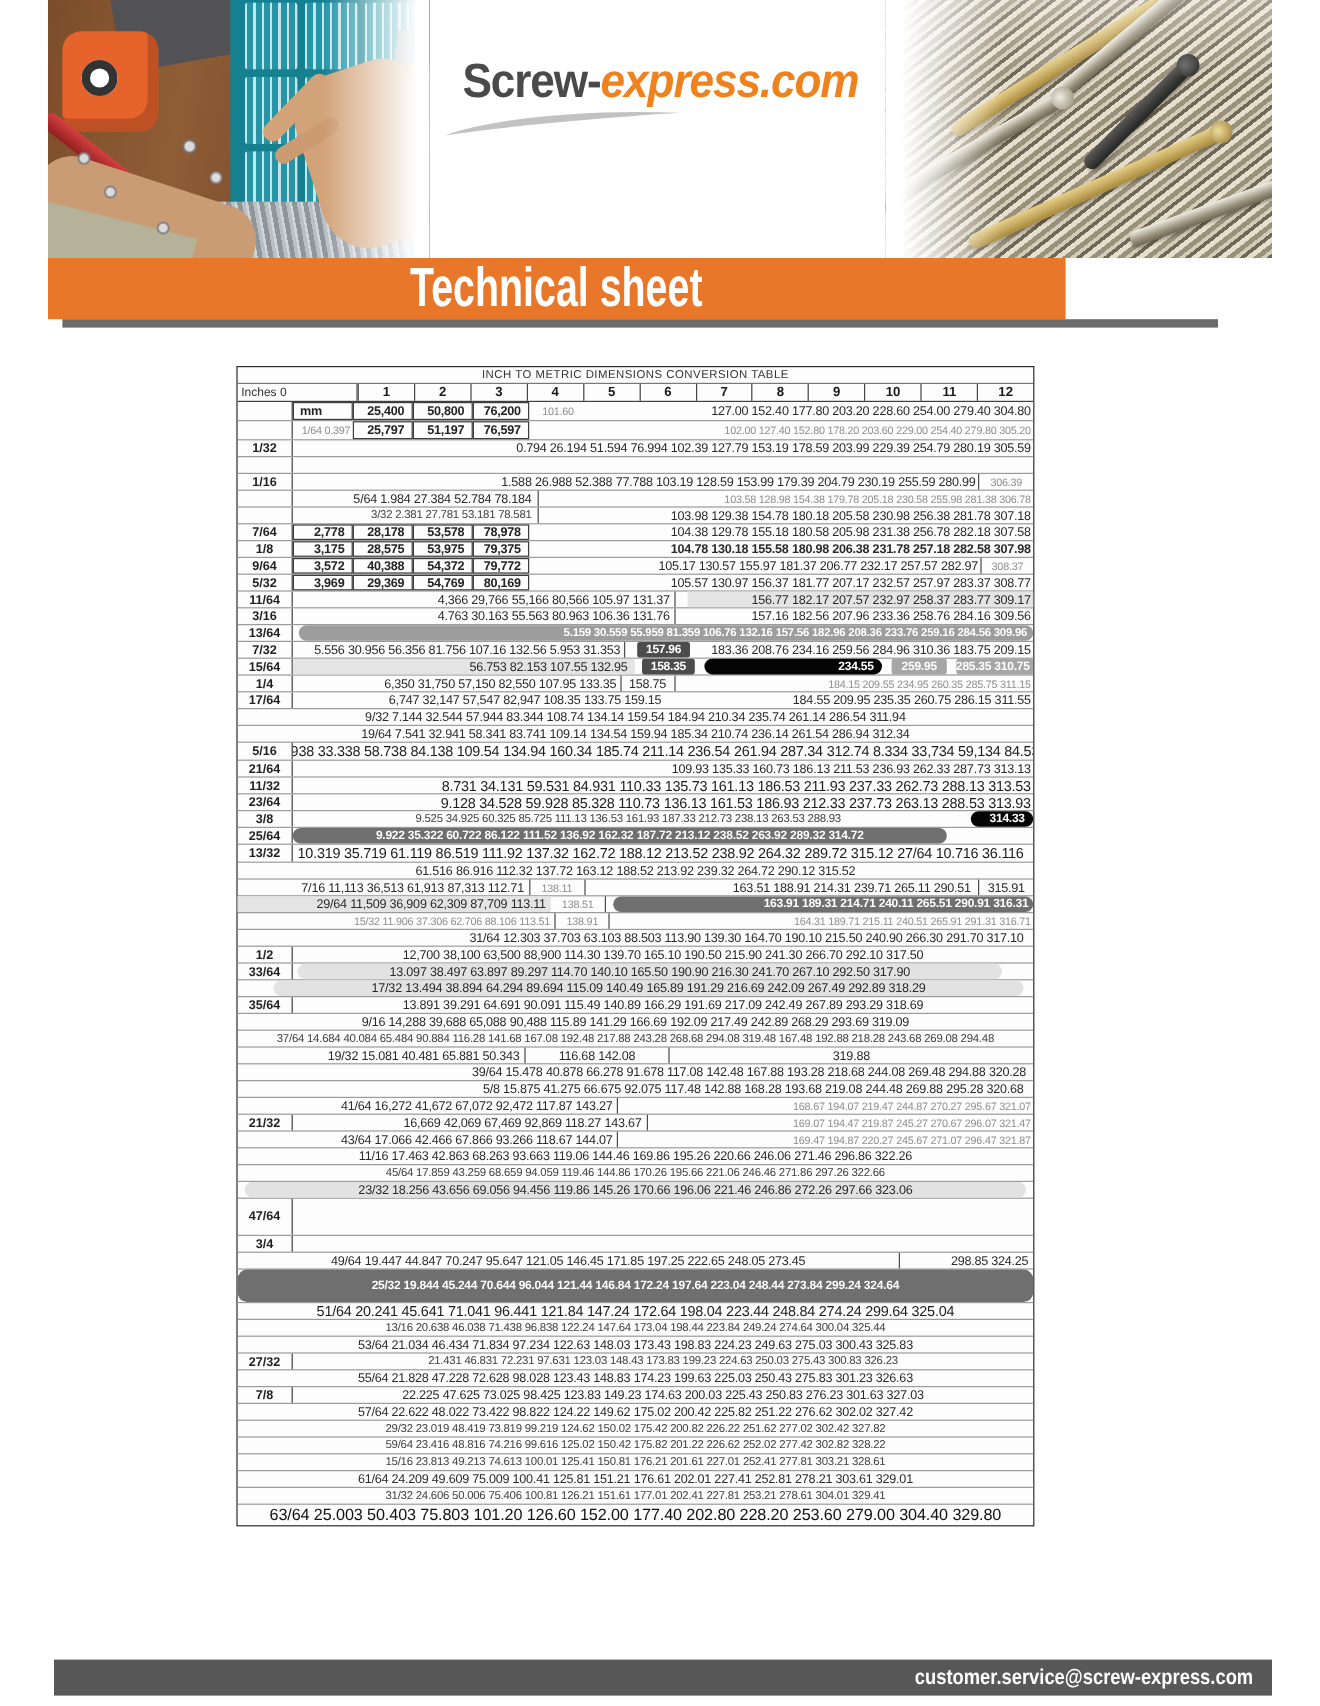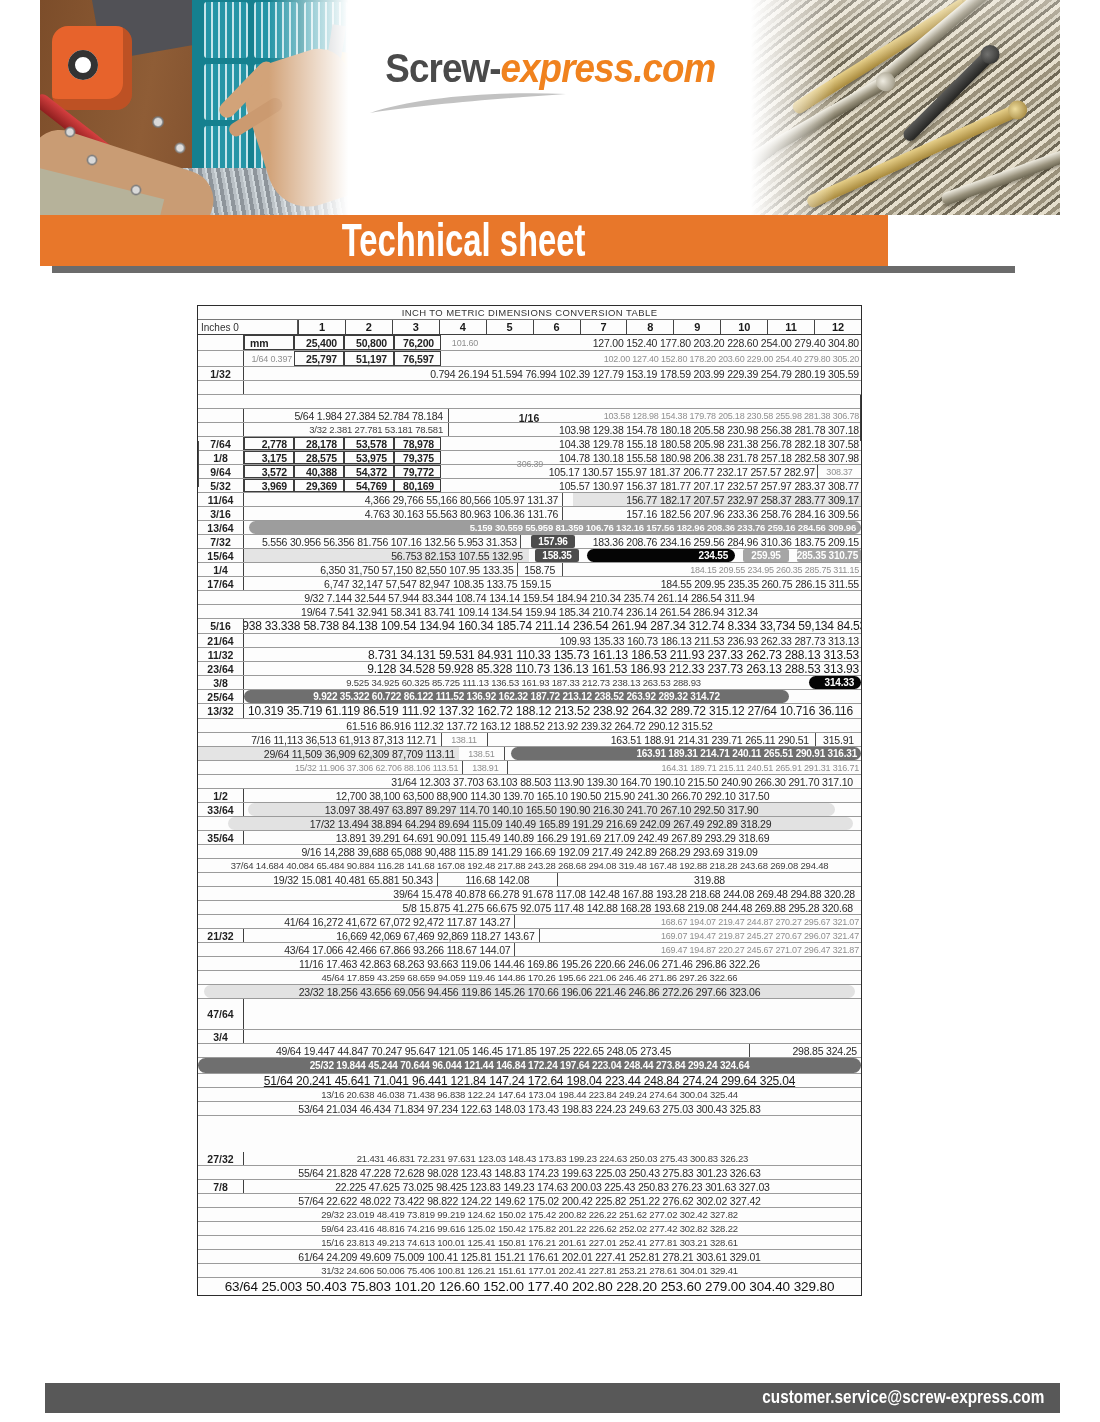--- a/index.html
+++ b/index.html
@@ -181,21 +181,21 @@
           <div class="seg c-cell" style="flex: 0 0 47px;">76,597</div>
           <div class="seg c-s" style="flex: 1 1 0px; justify-content: flex-end;">102.00 127.40 152.80 178.20 203.60 229.00 254.40 279.80 305.20</div>
         </div>
         <div class="trow" style="height: 14px;">
           <div class="rlab">1/32</div>
           <div class="seg c-p" style="flex: 1 1 0px; justify-content: flex-end;">0.794 26.194 51.594 76.994 102.39 127.79 153.19 178.59 203.99 229.39 254.79 280.19 305.59</div>
         </div>
         <div class="trow" style="height: 14px;">
           <div class="rlab"></div>
         </div>
-        <div class="trow" style="height: 14px; flex-direction: column;">
+        <div class="trow" style="height: 14px;">
           <div class="rlab">1/16</div>
           <div class="seg c-p" style="flex: 1 1 0px; justify-content: flex-end;">1.588 26.988 52.388 77.788 103.19 128.59 153.99 179.39 204.79 230.19 255.59 280.99</div>
           <div class="seg c-s" style="flex: 0 0 46px; justify-content: center; border-left: 1px solid rgb(74, 74, 74);">306.39</div>
         </div>
         <div class="trow" style="height: 14px;">
           <div class="rlab"></div>
           <div class="seg c-p" style="flex: 0 0 205px; justify-content: flex-end; border-right: 1px solid rgb(74, 74, 74); padding-right: 5px;">5/64 1.984 27.384 52.784 78.184</div>
           <div class="seg c-s" style="flex: 1 1 0px; justify-content: flex-end;">103.58 128.98 154.38 179.78 205.18 230.58 255.98 281.38 306.78</div>
         </div>
         <div class="trow" style="height: 14px;">
@@ -210,21 +210,21 @@
           <div class="seg c-cell" style="flex: 0 0 50px;">53,578</div>
           <div class="seg c-cell" style="flex: 0 0 47px;">78,978</div>
           <div class="seg c-p" style="flex: 1 1 0px; justify-content: flex-end;">104.38 129.78 155.18 180.58 205.98 231.38 256.78 282.18 307.58</div>
         </div>
         <div class="trow" style="height: 14px;">
           <div class="rlab">1/8</div>
           <div class="seg c-cell" style="flex: 0 0 50px;">3,175</div>
           <div class="seg c-cell" style="flex: 0 0 50px;">28,575</div>
           <div class="seg c-cell" style="flex: 0 0 50px;">53,975</div>
           <div class="seg c-cell" style="flex: 0 0 47px;">79,375</div>
-          <div class="seg c-p" style="flex: 1 1 0px; justify-content: flex-end;">104.78 130.18 155.58 180.98 206.38 231.78 257.18 282.58 307.98</div>
+          <div class="seg c-p" style="flex: 1 1 0px; justify-content: flex-end; font-weight: bold;">104.78 130.18 155.58 180.98 206.38 231.78 257.18 282.58 307.98</div>
         </div>
         <div class="trow" style="height: 14px;">
           <div class="rlab">9/64</div>
           <div class="seg c-cell" style="flex: 0 0 50px;">3,572</div>
           <div class="seg c-cell" style="flex: 0 0 50px;">40,388</div>
           <div class="seg c-cell" style="flex: 0 0 50px;">54,372</div>
           <div class="seg c-cell" style="flex: 0 0 47px;">79,772</div>
           <div class="seg c-p" style="flex: 1 1 0px; justify-content: flex-end;">105.17 130.57 155.97 181.37 206.77 232.17 257.57 282.97</div>
           <div class="seg c-s" style="flex: 0 0 44px; justify-content: center; border-left: 1px solid rgb(74, 74, 74);">308.37</div>
         </div>
@@ -392,33 +392,33 @@
           <div class="rlab">47/64</div>
           <div class="seg c-p" style="flex: 1 1 0px; justify-content: center; margin-top: 32px;">18.653 44.053 69.453 94.853 120.25 145.65 171.05 196.45 221.85 247.25 272.65 298.05 323.45</div>
         </div>
         <div class="trow" style="height: 14px;">
           <div class="rlab">3/4</div>
         </div>
         <div class="trow" style="height: 14px;">
           <div class="seg c-p" style="flex: 1 1 0px; justify-content: center;">49/64 19.447 44.847 70.247 95.647 121.05 146.45 171.85 197.25 222.65 248.05 273.45</div>
           <div class="seg c-p" style="flex: 0 0 112px; justify-content: flex-end; border-left: 1px solid rgb(74, 74, 74); padding-right: 4px;">298.85 324.25</div>
         </div>
-        <div class="trow" style="height: 16px;">
+        <div class="trow" style="height: 28px;">
           <div class="seg c-bard" style="flex: 1 1 0px; justify-content: center;">25/32 19.844 45.244 70.644 96.044 121.44 146.84 172.24 197.64 223.04 248.44 273.84 299.24 324.64</div>
         </div>
         <div class="trow" style="height: 14px;">
-          <div class="seg c-lg" style="flex: 1 1 0px; justify-content: center; text-decoration: underline;">51/64 20.241 45.641 71.041 96.441 121.84 147.24 172.64 198.04 223.44 248.84 274.24 299.64 325.04</div>
+          <div class="seg c-lg" style="flex: 1 1 0px; justify-content: center;">51/64 20.241 45.641 71.041 96.441 121.84 147.24 172.64 198.04 223.44 248.84 274.24 299.64 325.04</div>
         </div>
         <div class="trow" style="height: 14px;">
           <div class="seg c-m" style="flex: 1 1 0px; justify-content: center;">13/16 20.638 46.038 71.438 96.838 122.24 147.64 173.04 198.44 223.84 249.24 274.64 300.04 325.44</div>
         </div>
         <div class="trow" style="height: 14px;">
           <div class="seg c-p" style="flex: 1 1 0px; justify-content: center;">53/64 21.034 46.434 71.834 97.234 122.63 148.03 173.43 198.83 224.23 249.63 275.03 300.43 325.83</div>
         </div>
-        <div class="trow" style="height: 14px; margin-top: 36px;">
+        <div class="trow" style="height: 14px;">
           <div class="rlab">27/32</div>
           <div class="seg c-m" style="flex: 1 1 0px; justify-content: center;">21.431 46.831 72.231 97.631 123.03 148.43 173.83 199.23 224.63 250.03 275.43 300.83 326.23</div>
         </div>
         <div class="trow" style="height: 14px;">
           <div class="seg c-p" style="flex: 1 1 0px; justify-content: center;">55/64 21.828 47.228 72.628 98.028 123.43 148.83 174.23 199.63 225.03 250.43 275.83 301.23 326.63</div>
         </div>
         <div class="trow" style="height: 14px;">
           <div class="rlab">7/8</div>
           <div class="seg c-p" style="flex: 1 1 0px; justify-content: center;">22.225 47.625 73.025 98.425 123.83 149.23 174.63 200.03 225.43 250.83 276.23 301.63 327.03</div>
         </div>

